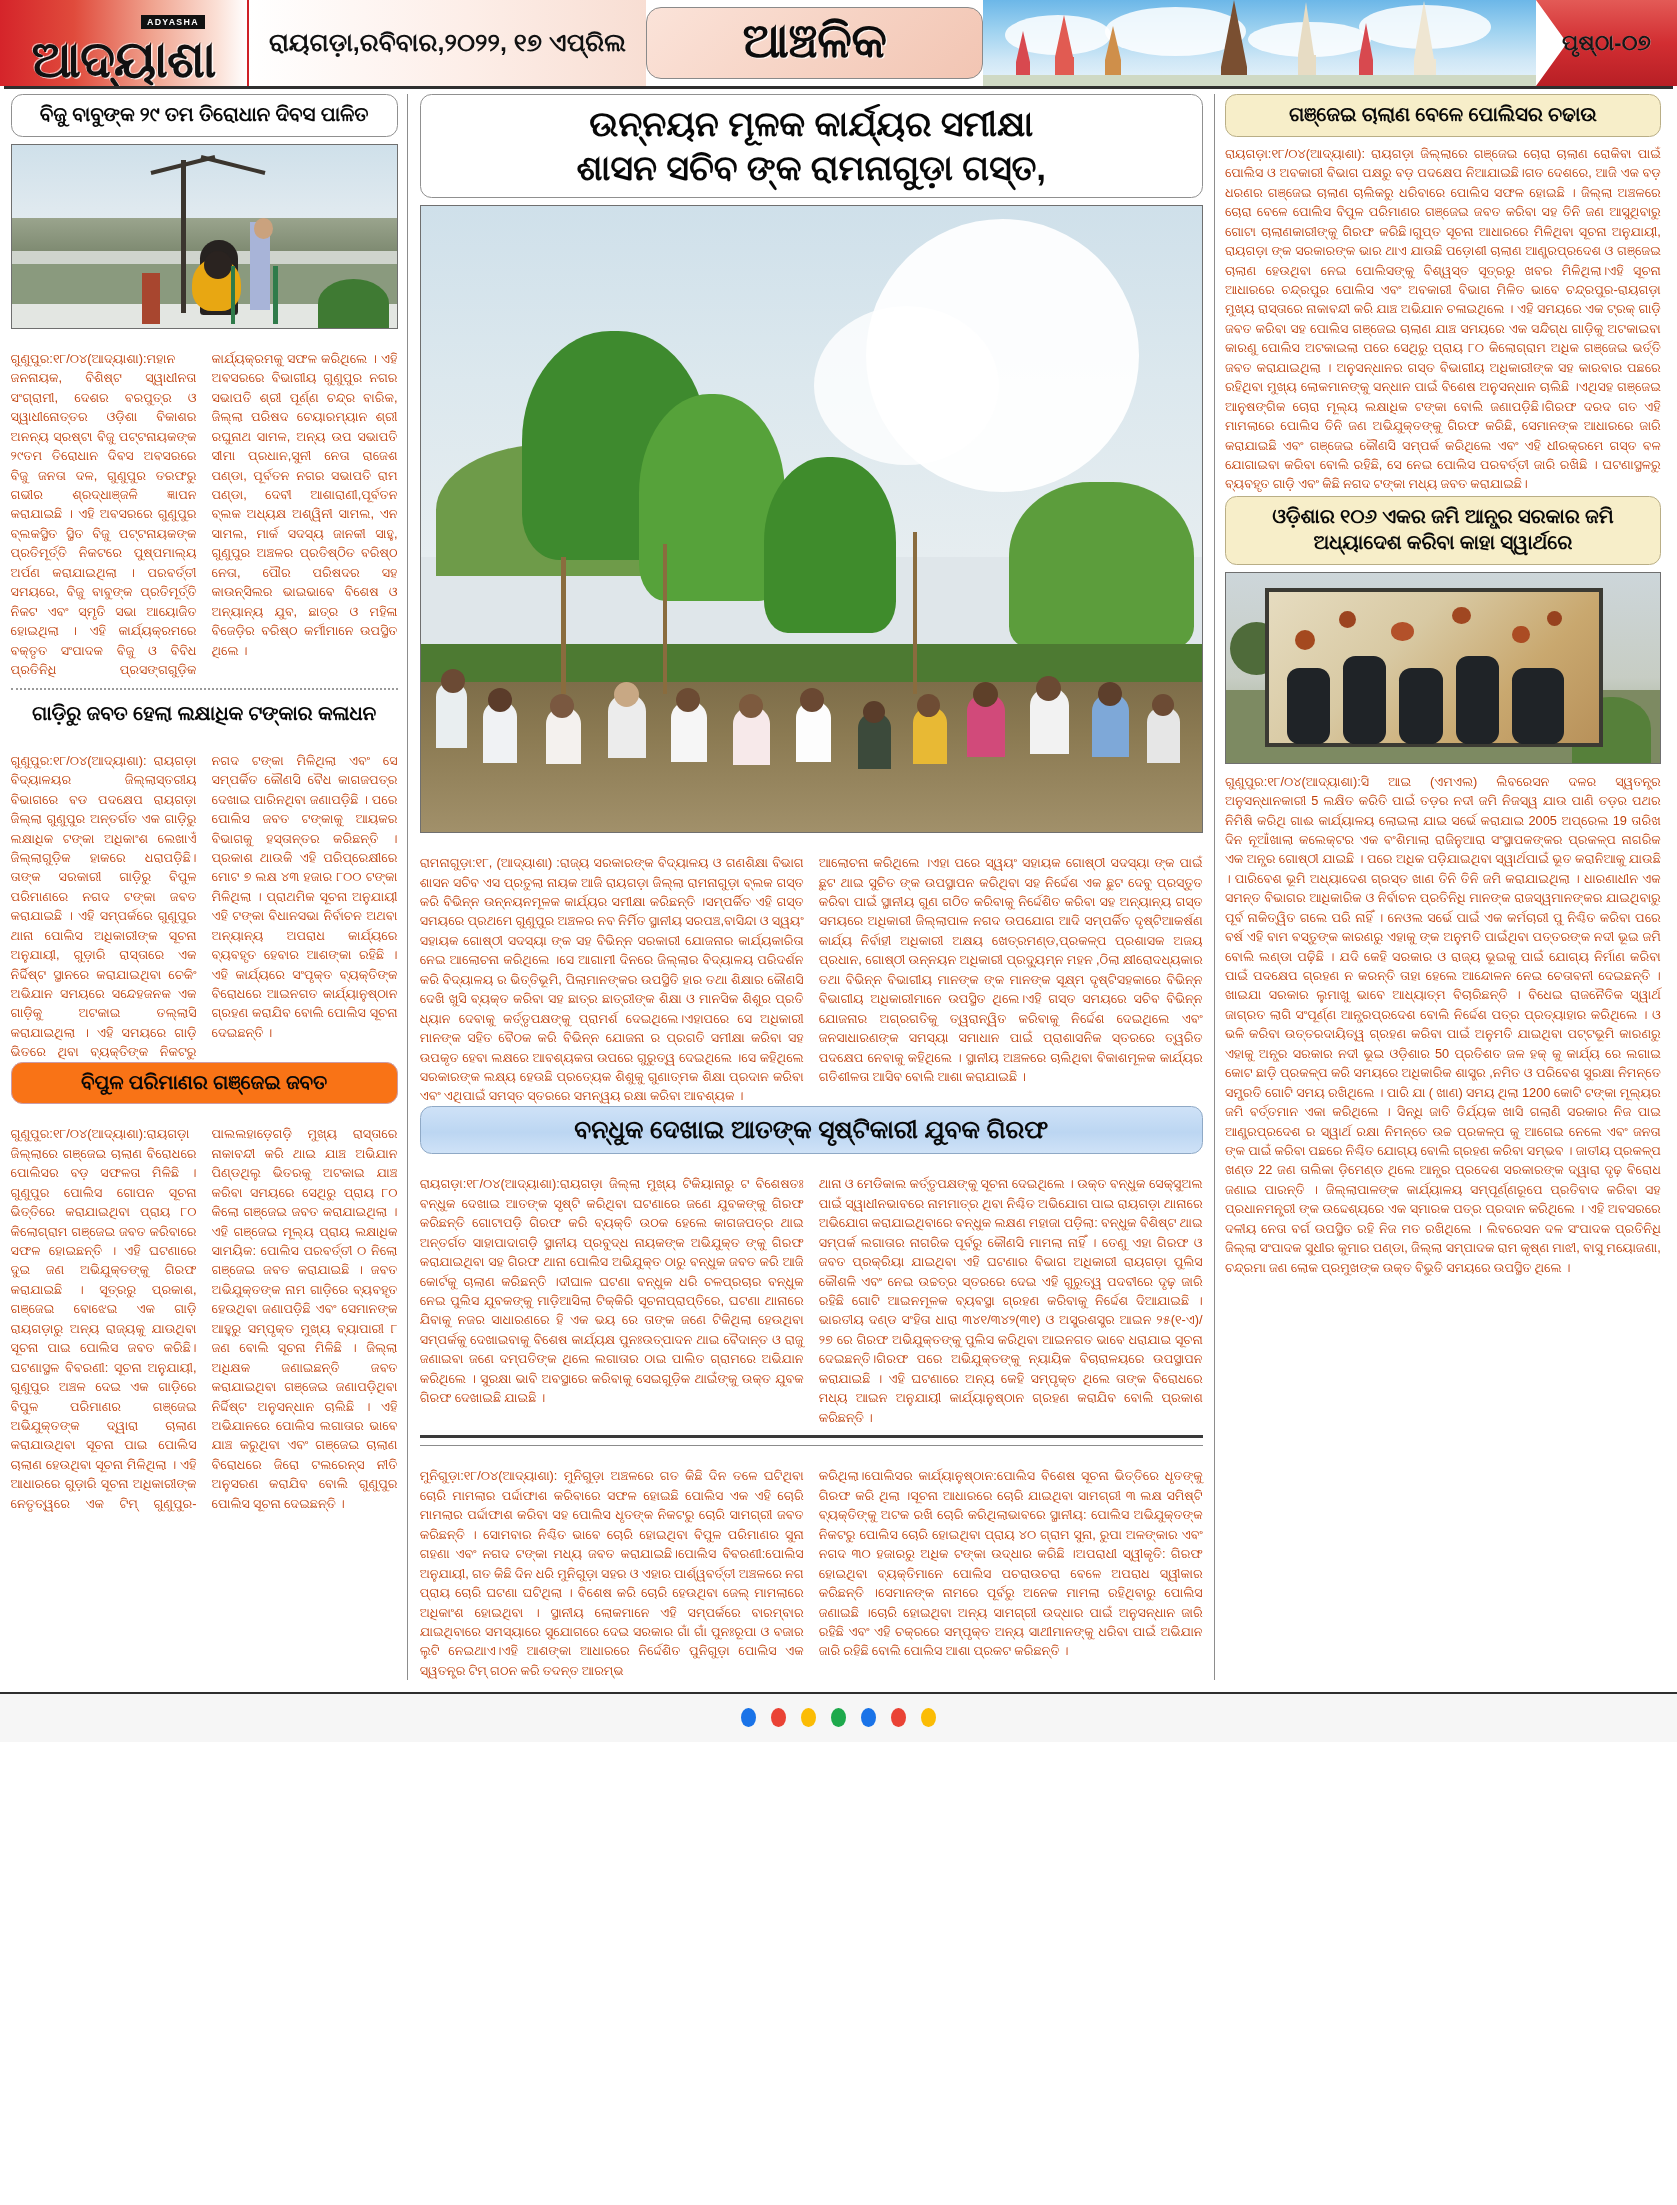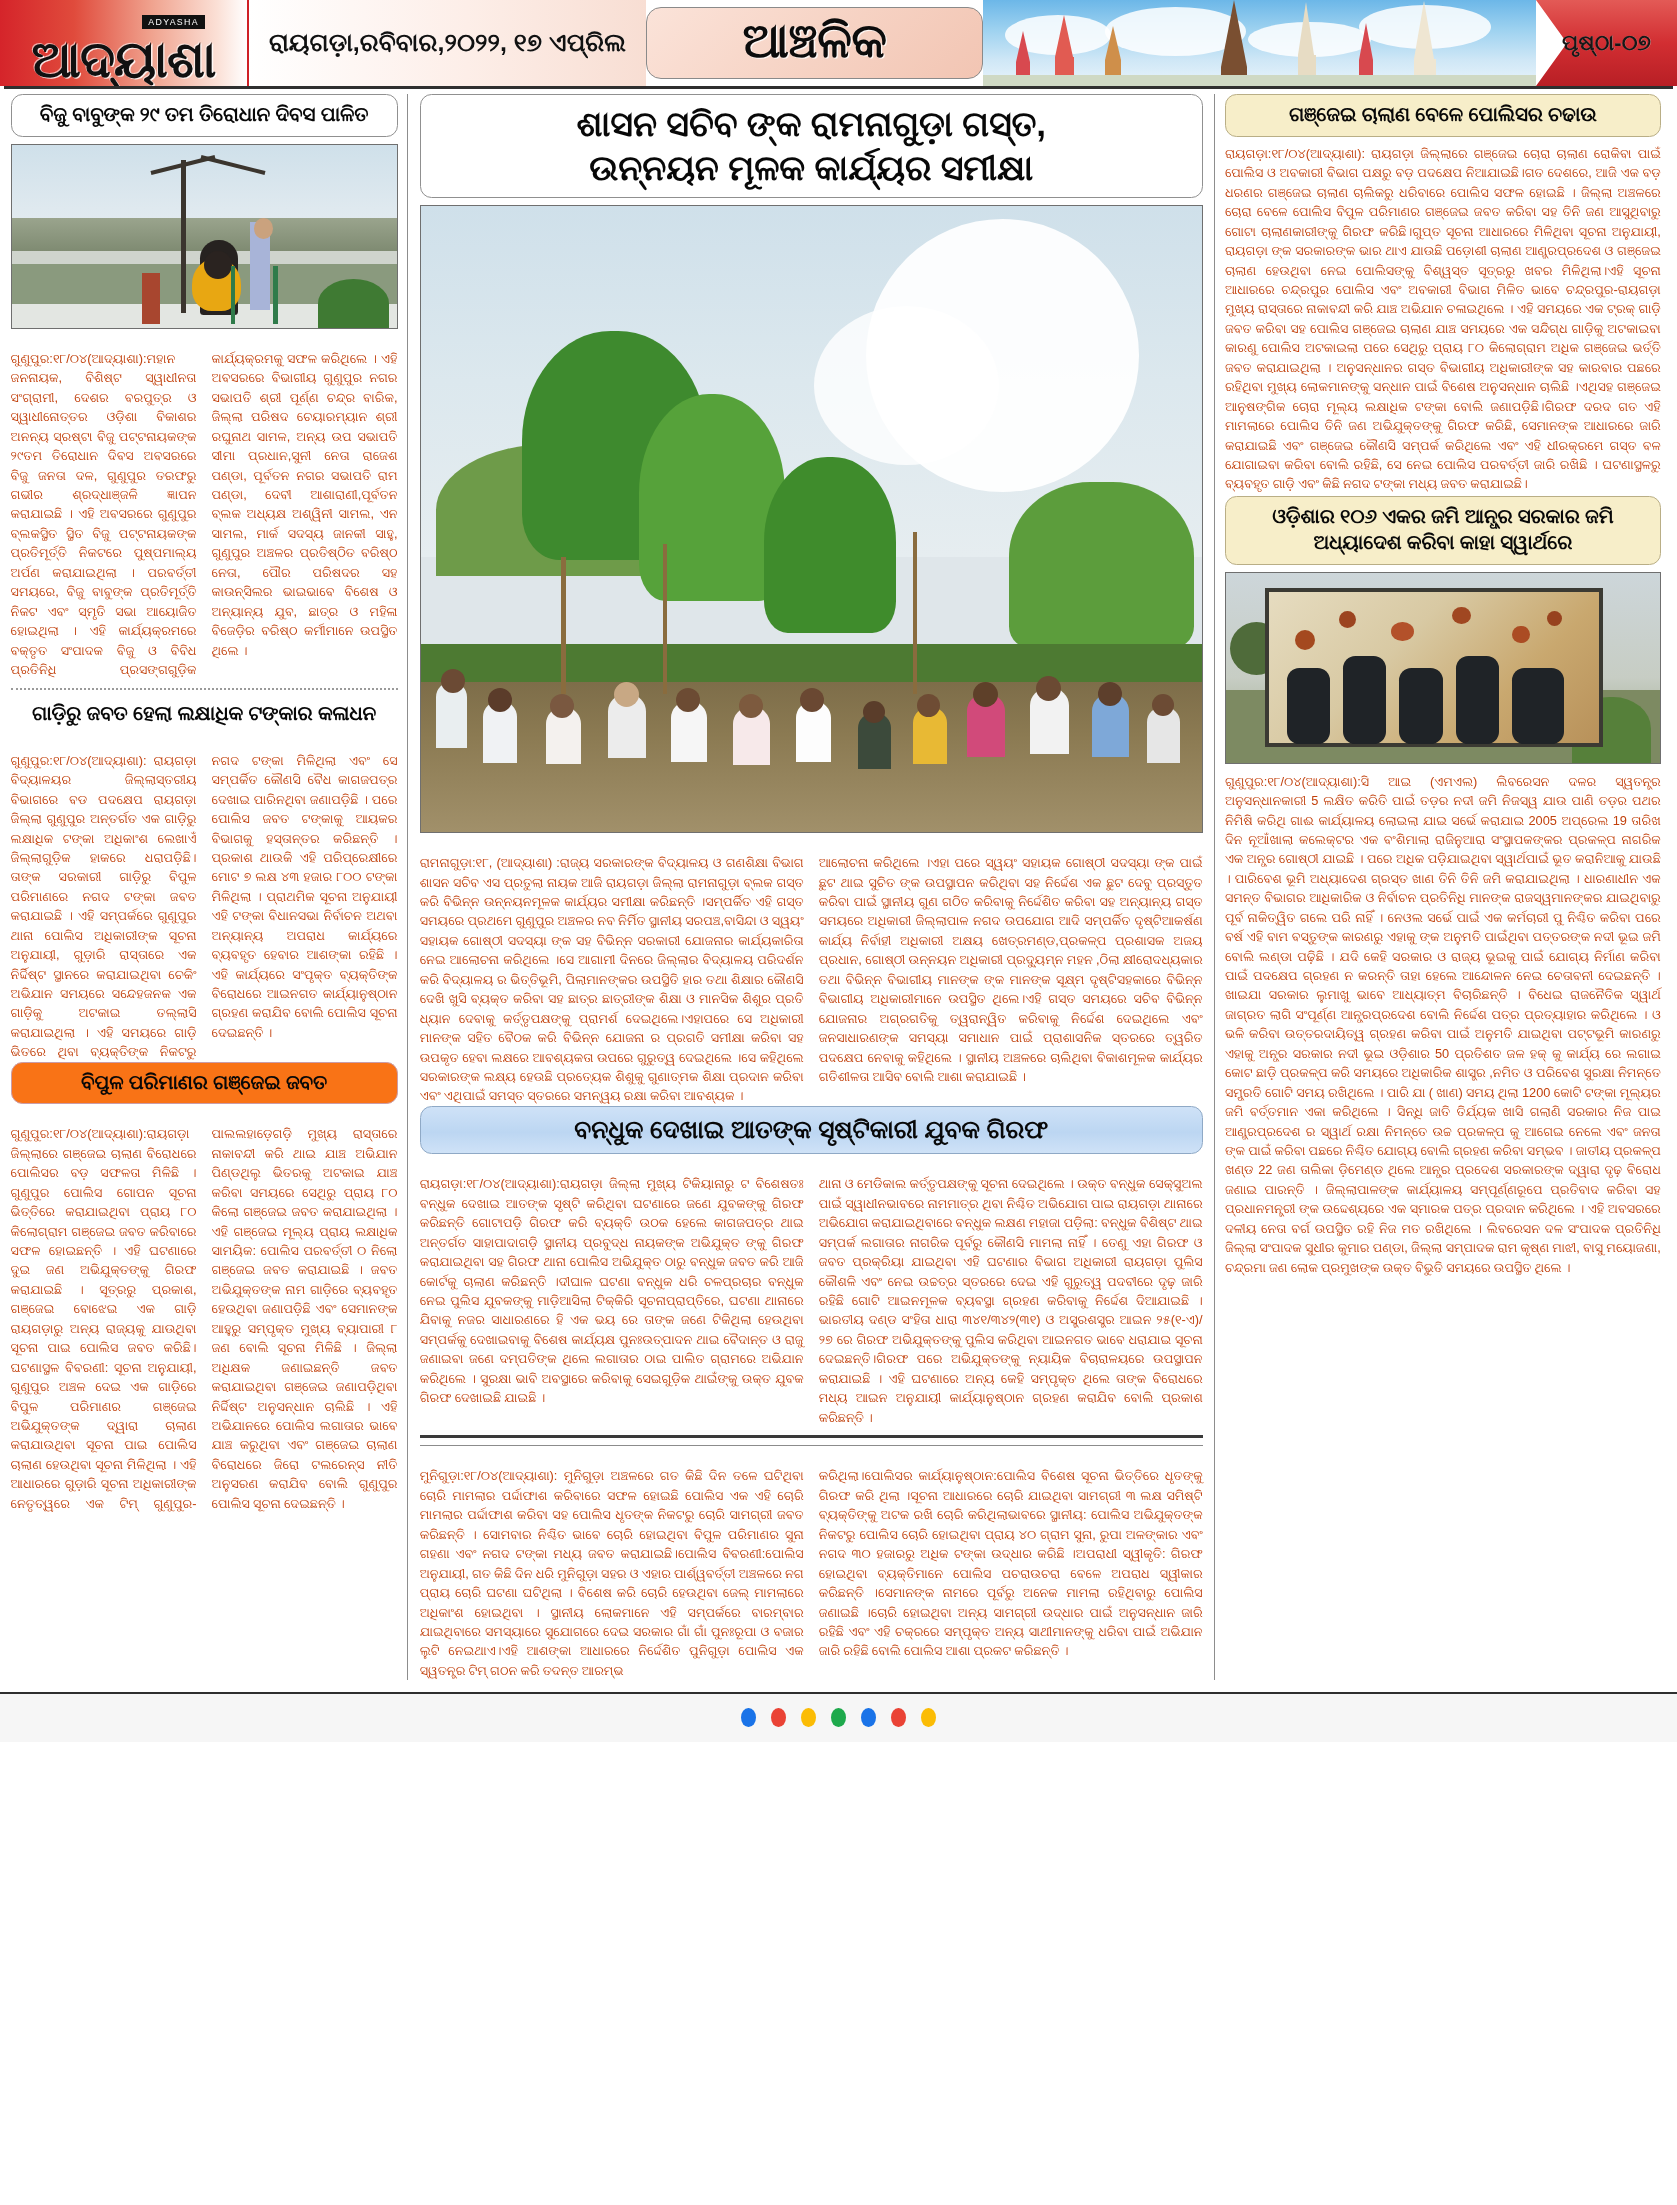--- a/index.html
+++ b/index.html
@@ -46,21 +46,21 @@
   }
   .logo-en{
     position:absolute;
     top:15px;
     right:42px;
     background:#111;
     color:#fff;
     font-size:8.8px;
     letter-spacing:1.3px;
     padding:2.2px 6.2px 1.8px;
-    font-weight:normal;
+    font-weight:bold;
   }
   .date-block{
     flex:0 0 397px;
     background:linear-gradient(90deg,#ffffff 0%,#fdeee8 55%,#f8ded3 100%);
     display:flex;
     align-items:center;
     justify-content:center;
     position:relative;
   }
   .date-text{
@@ -313,22 +313,22 @@
       </div>
 
       <div class="body-text two-col">
         <p>ଗୁଣୁପୁର:୧୮/୦୪(ଆଦ୍ୟାଶା):ରାୟଗଡ଼ା ଜିଲ୍ଲାରେ ଗଞ୍ଜେଇ ଚାଲାଣ ବିରୋଧରେ ପୋଲିସର ବଡ଼ ସଫଳତା ମିଳିଛି । ଗୁଣୁପୁର ପୋଲିସ ଗୋପନ ସୂଚନା ଭିତ୍ତିରେ କରାଯାଇଥିବା ପ୍ରାୟ ୮୦ କିଲୋଗ୍ରାମ ଗଞ୍ଜେଇ ଜବତ କରିବାରେ ସଫଳ ହୋଇଛନ୍ତି । ଏହି ଘଟଣାରେ ଦୁଇ ଜଣ ଅଭିଯୁକ୍ତଙ୍କୁ ଗିରଫ କରାଯାଇଛି । ସୂତ୍ରରୁ ପ୍ରକାଶ, ଗଞ୍ଜେଇ ବୋଝେଇ ଏକ ଗାଡ଼ି ରାୟଗଡ଼ାରୁ ଅନ୍ୟ ରାଜ୍ୟକୁ ଯାଉଥିବା ସୂଚନା ପାଇ ପୋଲିସ ଜବତ କରିଛି।ଘଟଣାସ୍ଥଳ ବିବରଣୀ: ସୂଚନା ଅନୁଯାୟୀ, ଗୁଣୁପୁର ଅଞ୍ଚଳ ଦେଇ ଏକ ଗାଡ଼ିରେ ବିପୁଳ ପରିମାଣର ଗଞ୍ଜେଇ ଅଭିଯୁକ୍ତଙ୍କ ଦ୍ୱାରା ଚାଲାଣ କରାଯାଉଥିବା ସୂଚନା ପାଇ ପୋଲିସ ଚାଲାଣ ହେଉଥିବା ସୂଚନା ମିଳିଥିଲା । ଏହି ଆଧାରରେ ଗୁଡ଼ାରି ସୂଚନା ଅଧିକାରୀଙ୍କ ନେତୃତ୍ୱରେ ଏକ ଟିମ୍ ଗୁଣୁପୁର-ପାଲଲହାଡ଼େଗଡ଼ି ମୁଖ୍ୟ ରାସ୍ତାରେ ନାକାବନ୍ଦୀ କରି ଥାଇ ଯାଞ୍ଚ ଅଭିଯାନ ପିଣ୍ଡଥିଲୁ ଭିତରକୁ ଅଟକାଇ ଯାଞ୍ଚ କରିବା ସମୟରେ ସେଥିରୁ ପ୍ରାୟ ୮୦ କିଲୋ ଗଞ୍ଜେଇ ଜବତ କରାଯାଇଥିଲା । ଏହି ଗଞ୍ଜେଇ ମୂଲ୍ୟ ପ୍ରାୟ ଲକ୍ଷାଧିକ ସାମୟିକ: ପୋଲିସ ପରବର୍ତ୍ତୀ ୦ ନିଲୋ ଗଞ୍ଜେଇ ଜବତ କରାଯାଇଛି । ଜବତ ଅଭିଯୁକ୍ତଙ୍କ ନାମ ଗାଡ଼ିରେ ବ୍ୟବହୃତ ହେଉଥିବା ଜଣାପଡ଼ିଛି ଏବଂ ସେମାନଙ୍କ ଆହୁରୁ ସମ୍ପୃକ୍ତ ମୁଖ୍ୟ ବ୍ୟାପାରୀ ୮ ଜଣ ବୋଲି ସୂଚନା ମିଳିଛି । ଜିଲ୍ଲା ଅଧିକ୍ଷକ ଜଣାଇଛନ୍ତି ଜବତ କରାଯାଇଥିବା ଗଞ୍ଜେଇ ଜଣାପଡ଼ିଥିବା ନିର୍ଦ୍ଦିଷ୍ଟ ଅନୁସନ୍ଧାନ ଚାଲିଛି । ଏହି ଅଭିଯାନରେ ପୋଲିସ ଲଗାତାର ଭାବେ ଯାଞ୍ଚ କରୁଥିବା ଏବଂ ଗଞ୍ଜେଇ ଚାଲାଣ ବିରୋଧରେ ଜିରୋ ଟଲରେନ୍ସ ନୀତି ଅନୁସରଣ କରାଯିବ ବୋଲି ଗୁଣୁପୁର ପୋଲିସ ସୂଚନା ଦେଇଛନ୍ତି ।</p>
       </div>
     </div>
 
     <div class="col col-mid">
 
       <div class="hl-box">
+        <div class="hl big">ଉନ୍ନୟନ ମୂଳକ କାର୍ଯ୍ୟର ସମୀକ୍ଷା</div>
         <div class="hl big">ଶାସନ ସଚିବ ଙ୍କ ରାମନାଗୁଡ଼ା ଗସ୍ତ,</div>
-        <div class="hl big">ଉନ୍ନୟନ ମୂଳକ କାର୍ଯ୍ୟର ସମୀକ୍ଷା</div>
       </div>
 
       <div class="photo ph-main">
         <div class="sky" style="height:56%;background:linear-gradient(180deg,#cfe0ea 0%,#dce8ee 50%,#e6edf0 100%);"></div>
         <div class="blob" style="right:8%;top:2%;width:273px;height:273px;background:rgba(255,255,255,.92);border-radius:50%;"></div>
         <div class="blob" style="right:26%;top:16%;width:185px;height:159px;background:rgba(255,255,255,.8);border-radius:50%;"></div>
         <div class="blob" style="left:2%;top:38%;width:229px;height:132px;background:#6e9b49;border-radius:50% 50% 0 0;"></div>
         <div class="blob" style="left:13%;top:20%;width:185px;height:229px;background:#3e8a2e;border-radius:48% 48% 20% 20%;"></div>
         <div class="blob" style="left:28%;top:30%;width:146px;height:207px;background:#56a23a;border-radius:48% 48% 18% 18%;"></div>
         <div class="blob" style="left:44%;top:40%;width:132px;height:176px;background:#3f8c2c;border-radius:48% 48% 18% 18%;"></div>

